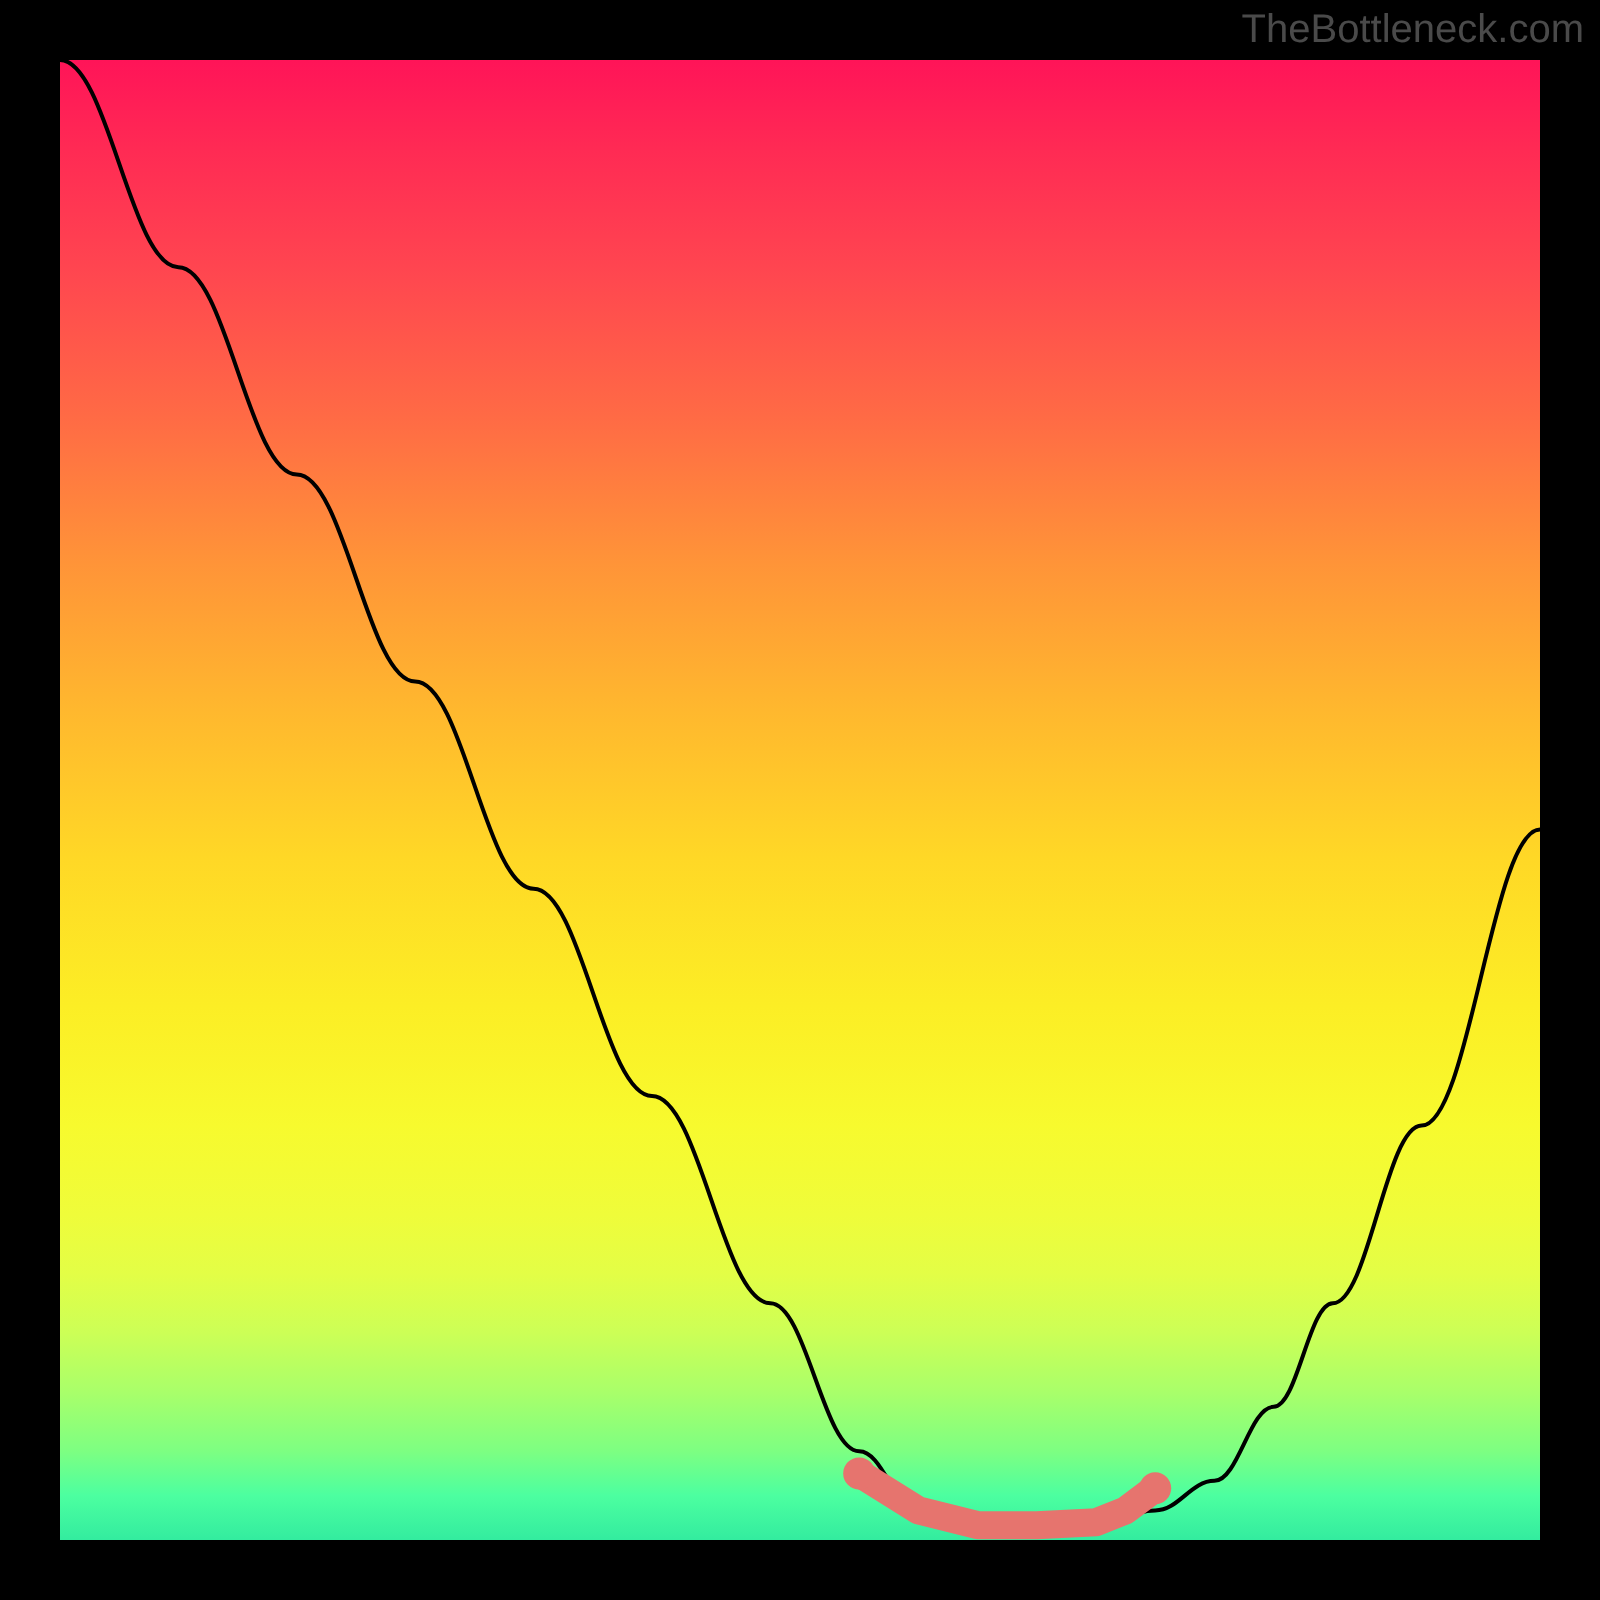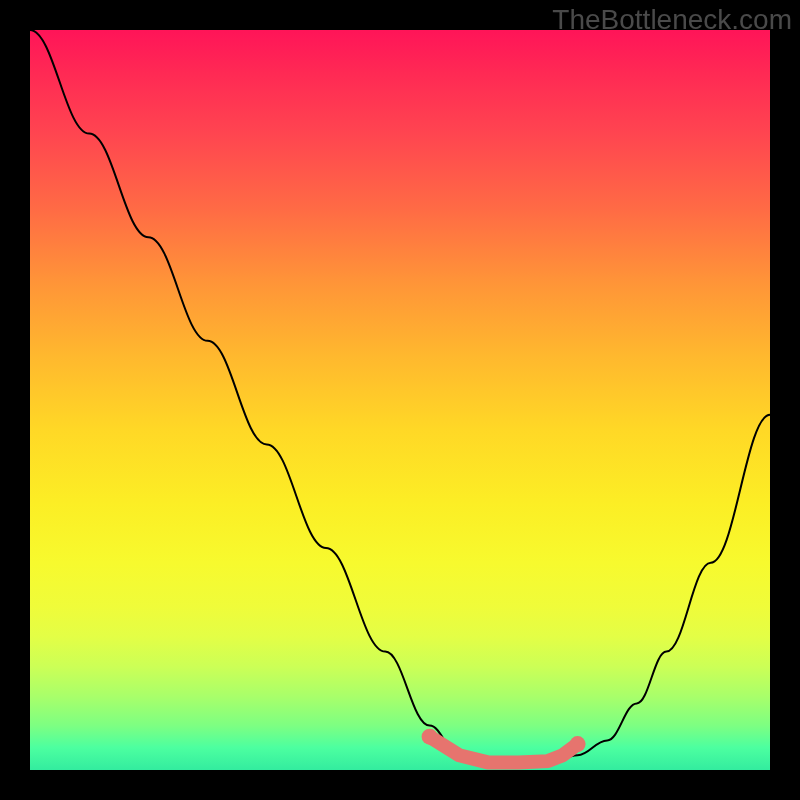--- a/index.html
+++ b/index.html
@@ -9,21 +9,21 @@
     height: 800px;
     background: #000;
     position: relative;
     font-family: Arial, sans-serif;
   }
   .watermark {
     position: absolute;
     top: 4px;
     right: 8px;
     color: #4a4a4a;
-    font-size: 28px;
+    font-size: 20px;
     font-weight: 500;
     z-index: 10;
   }
   .plot-area {
     position: absolute;
     left: 30px;
     top: 30px;
     width: 740px;
     height: 740px;
     overflow: hidden;

